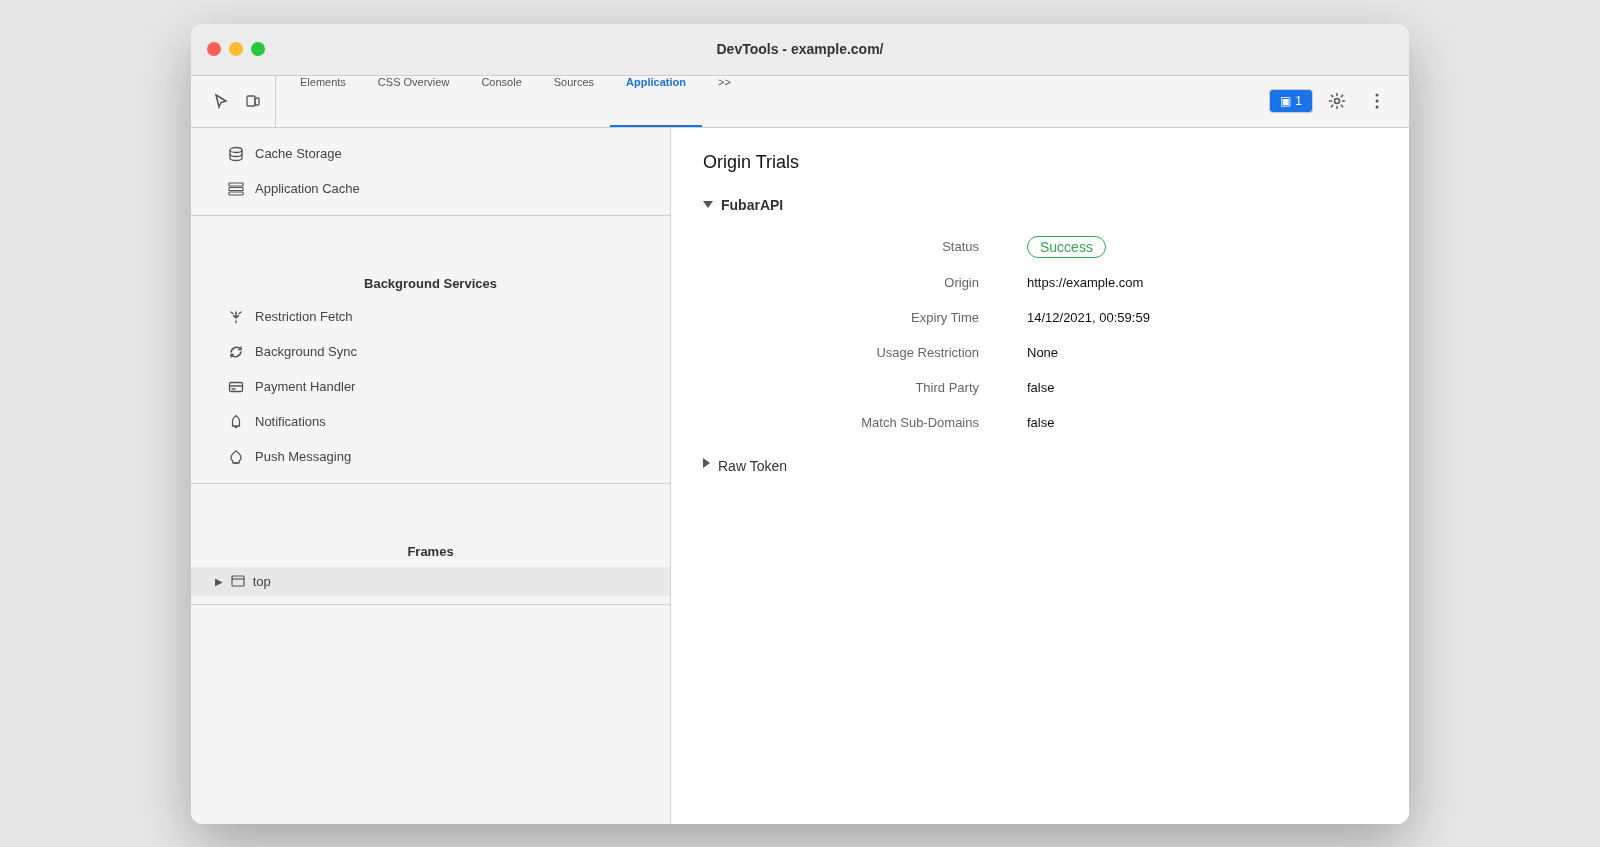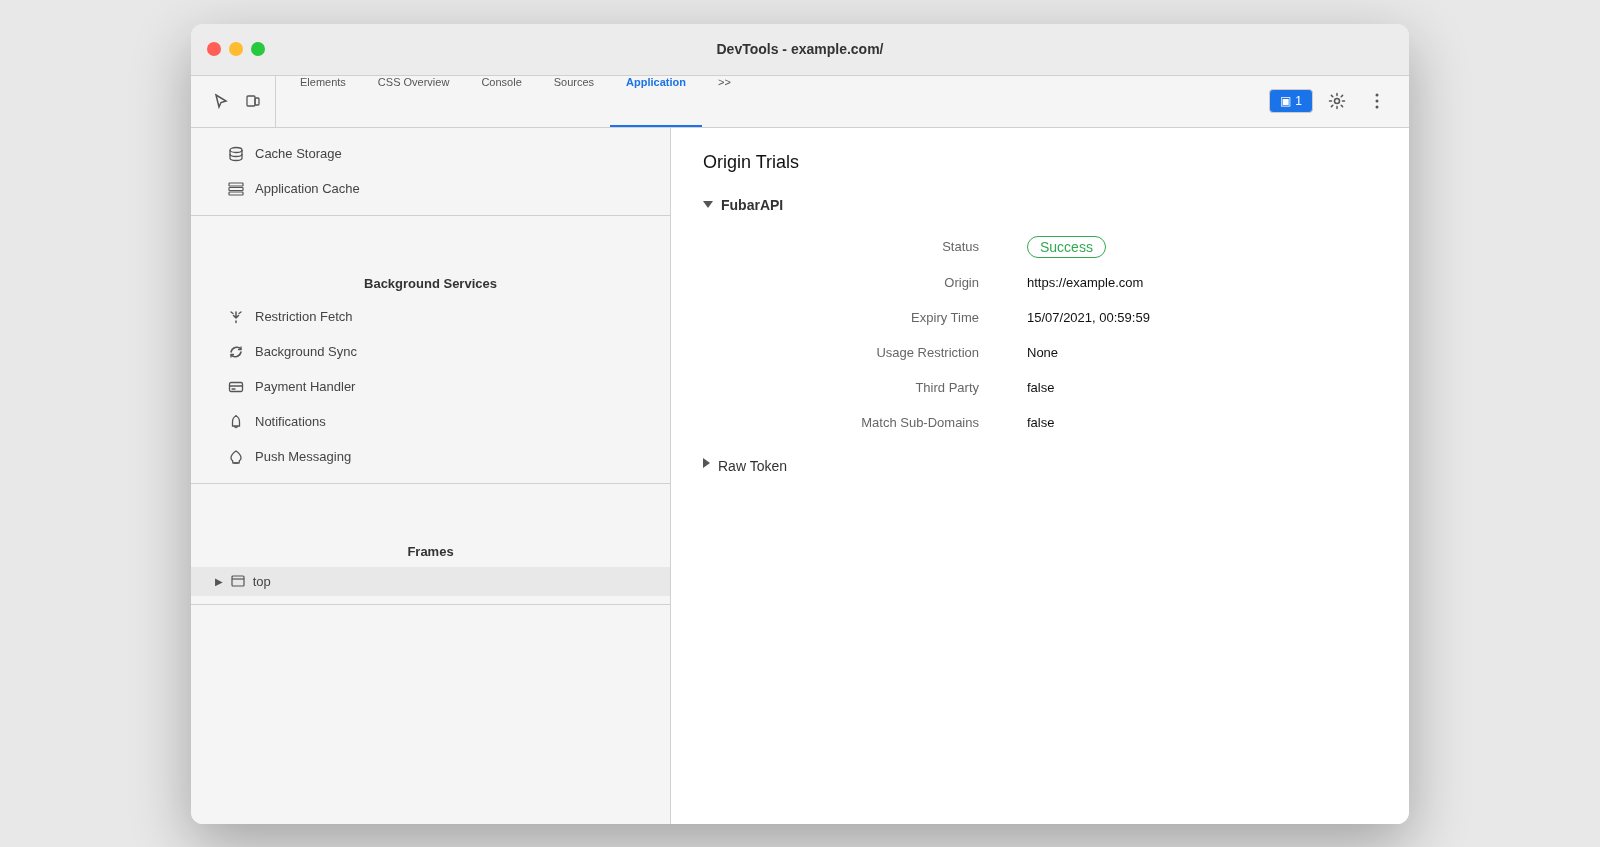--- a/index.html
+++ b/index.html
@@ -460,21 +460,21 @@
           </div>
         </div>
 
         <div class="field-row">
           <div class="field-label">Origin</div>
           <div class="field-value">https://example.com</div>
         </div>
 
         <div class="field-row">
           <div class="field-label">Expiry Time</div>
-          <div class="field-value">15/07/2021, 00:59:59</div>
+          <div class="field-value">14/12/2021, 00:59:59</div>
         </div>
 
         <div class="field-row">
           <div class="field-label">Usage Restriction</div>
           <div class="field-value">None</div>
         </div>
 
         <div class="field-row">
           <div class="field-label">Third Party</div>
           <div class="field-value">false</div>

